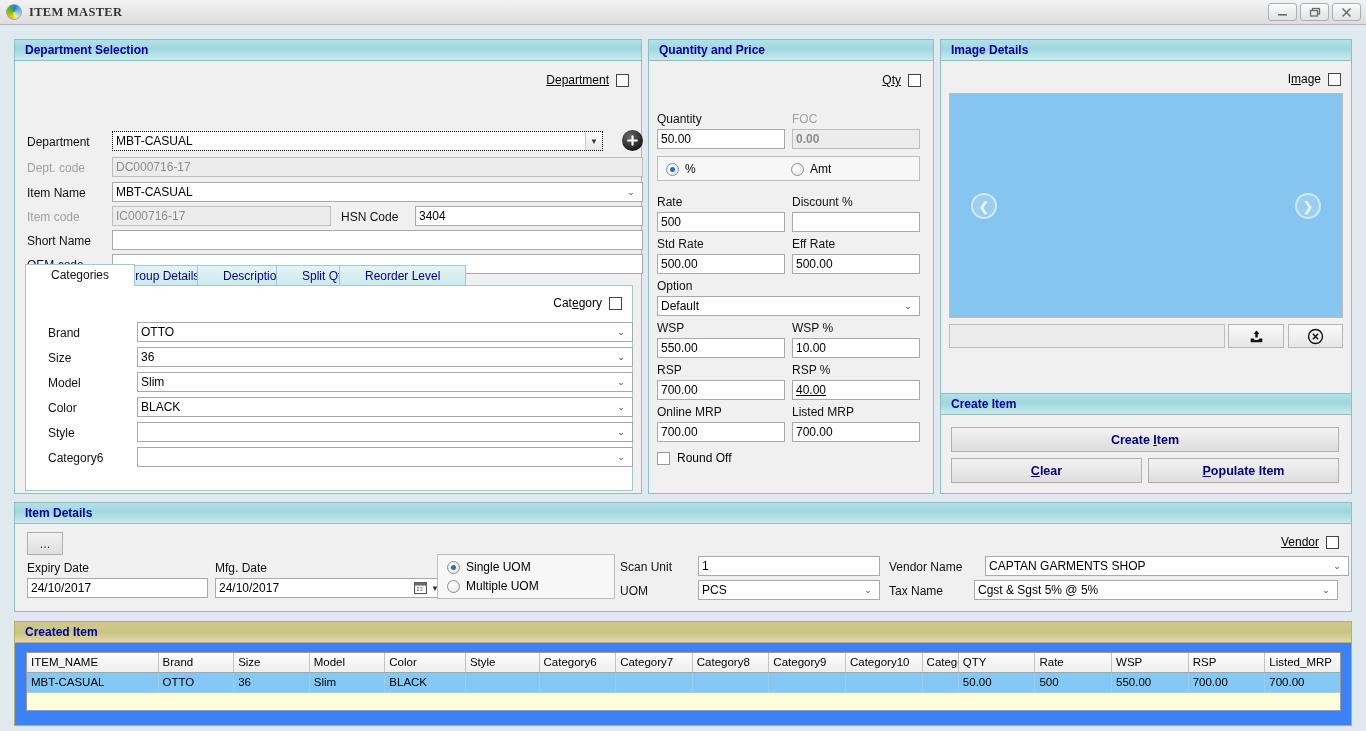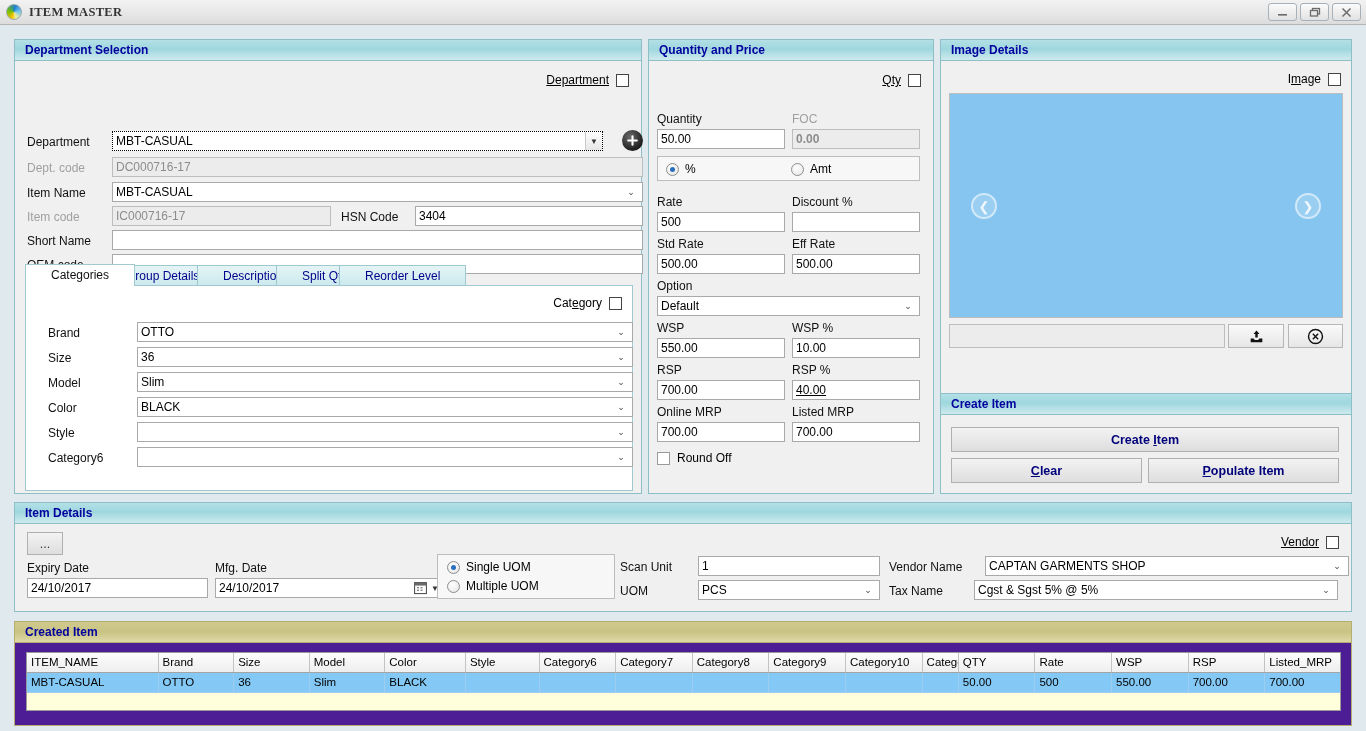--- a/index.html
+++ b/index.html
@@ -453,21 +453,21 @@
       <div class="lbl" style="left:874px; top:60px;">Tax Name</div>
       <div class="combo" style="left:959px; top:56px; width:364px;">
         <span class="val">Cgst &amp; Sgst 5% @ 5%</span>
         <span class="chev">⌄</span>
       </div>
     </div>
   </div>
 
   <div class="panel" style="left:14px; top:596px; width:1338px; height:105px; border-color:#b5ae6e;">
     <div class="panel-head olive">Created Item</div>
-    <div class="panel-body" style="background:#4c1d95;">
+    <div class="panel-body" style="background:#3b82f6;">
       <div class="grid" style="left:11px; top:9px; width:1315px; height:59px;">
         <table style="width:1315px;">
           <colgroup>
             <col style="width:130px">
               <col style="width:75px">
               <col style="width:75px">
               <col style="width:75px">
             <col style="width:80px">
               <col style="width:73px">
               <col style="width:76px">

